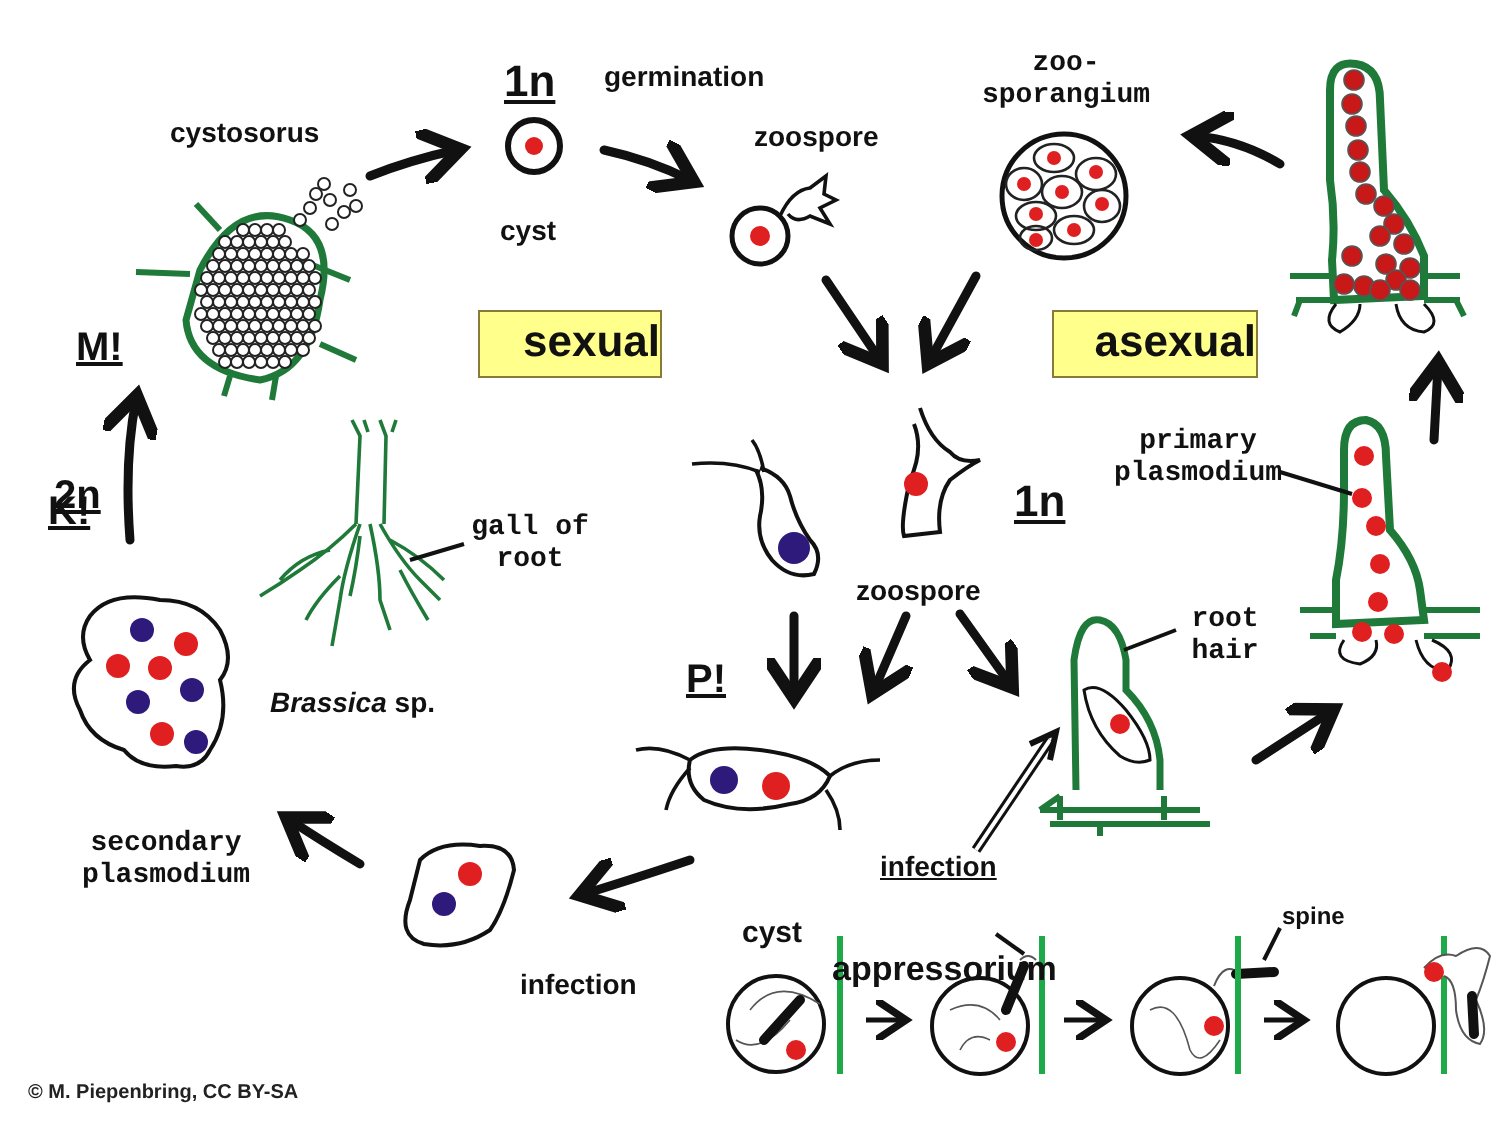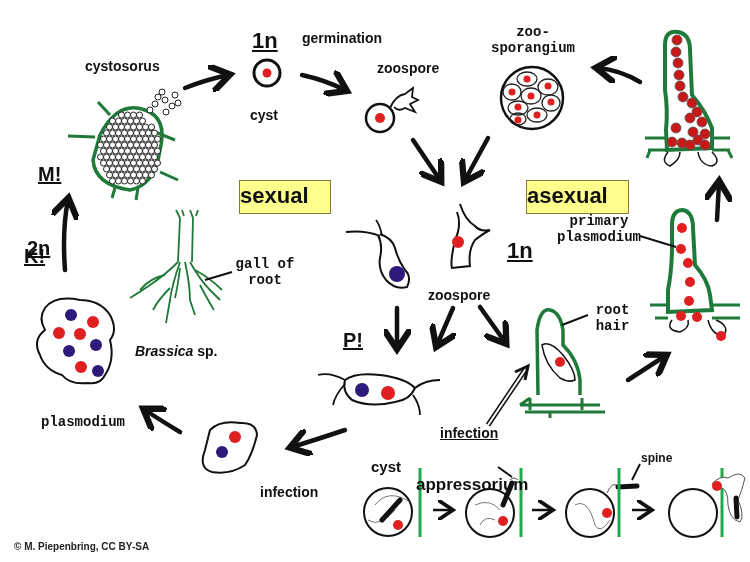--- a/index.html
+++ b/index.html
@@ -3,22 +3,22 @@
 <meta charset="utf-8">
 <style>
   html, body { margin: 0; padding: 0; background: #ffffff; }
   body { width: 750px; height: 562px; position: relative; overflow: hidden;
          font-family: "Liberation Sans", sans-serif; color: #111; }
   .lbl { position: absolute; font-weight: bold; font-size: 14px; line-height: 16px;
          color: #111; white-space: nowrap; }
   .lbl.center { text-align: center; font-family: Liberation Mono, monospace; }
   .big { font-size: 20px; line-height: 22px; text-decoration: underline; }
   .mode-box { position: absolute; background: #ffff8c; border: 1.5px solid #8a7a3a;
-              font-weight: bold; font-size: 22px; line-height: 30px; text-align: left;
-              color: #111; margin-top: 25px; }
+              font-weight: bold; font-size: 22px; line-height: 30px; text-align: right;
+              color: #111; }
   .copy { position: absolute; left: 14px; top: 541px; font-size: 10px; font-weight: bold; color: #222; }
   .underline { text-decoration: underline; }
   svg { position: absolute; left: 0; top: 0; }
 </style>
 </head>
 <body>
 
 <svg width="750" height="562" viewBox="0 0 750 562">
   <defs>
     <marker id="ah" markerWidth="6" markerHeight="6" refX="4" refY="3" orient="auto" markerUnits="strokeWidth">
@@ -366,20 +366,21 @@
 </div>
 <div class="lbl" style="left:428px;top:287px;">zoospore</div>
 <div class="lbl big" style="left:343px;top:329px;">P!</div>
 
 <div class="lbl center" style="left:590px;top:302px;width:45px;">
   <div>root</div>
   <div>hair</div>
 </div>
 
 <div class="lbl center" style="left:28px;top:414px;width:110px;">
+  <div>secondary</div>
   <div>plasmodium</div>
 </div>
 
 <div class="lbl underline" style="left:440px;top:425px;">infection</div>
 <div class="lbl" style="left:260px;top:484px;">infection</div>
 <div class="lbl" style="left:371px;top:459px;font-size:15px;">cyst</div>
 <div class="lbl" style="left:416px;top:477px;font-size:17px;">appressorium</div>
 <div class="lbl" style="left:641px;top:450px;font-size:12px;">spine</div>
 
 <div class="copy">© M. Piepenbring, CC BY-SA</div>

